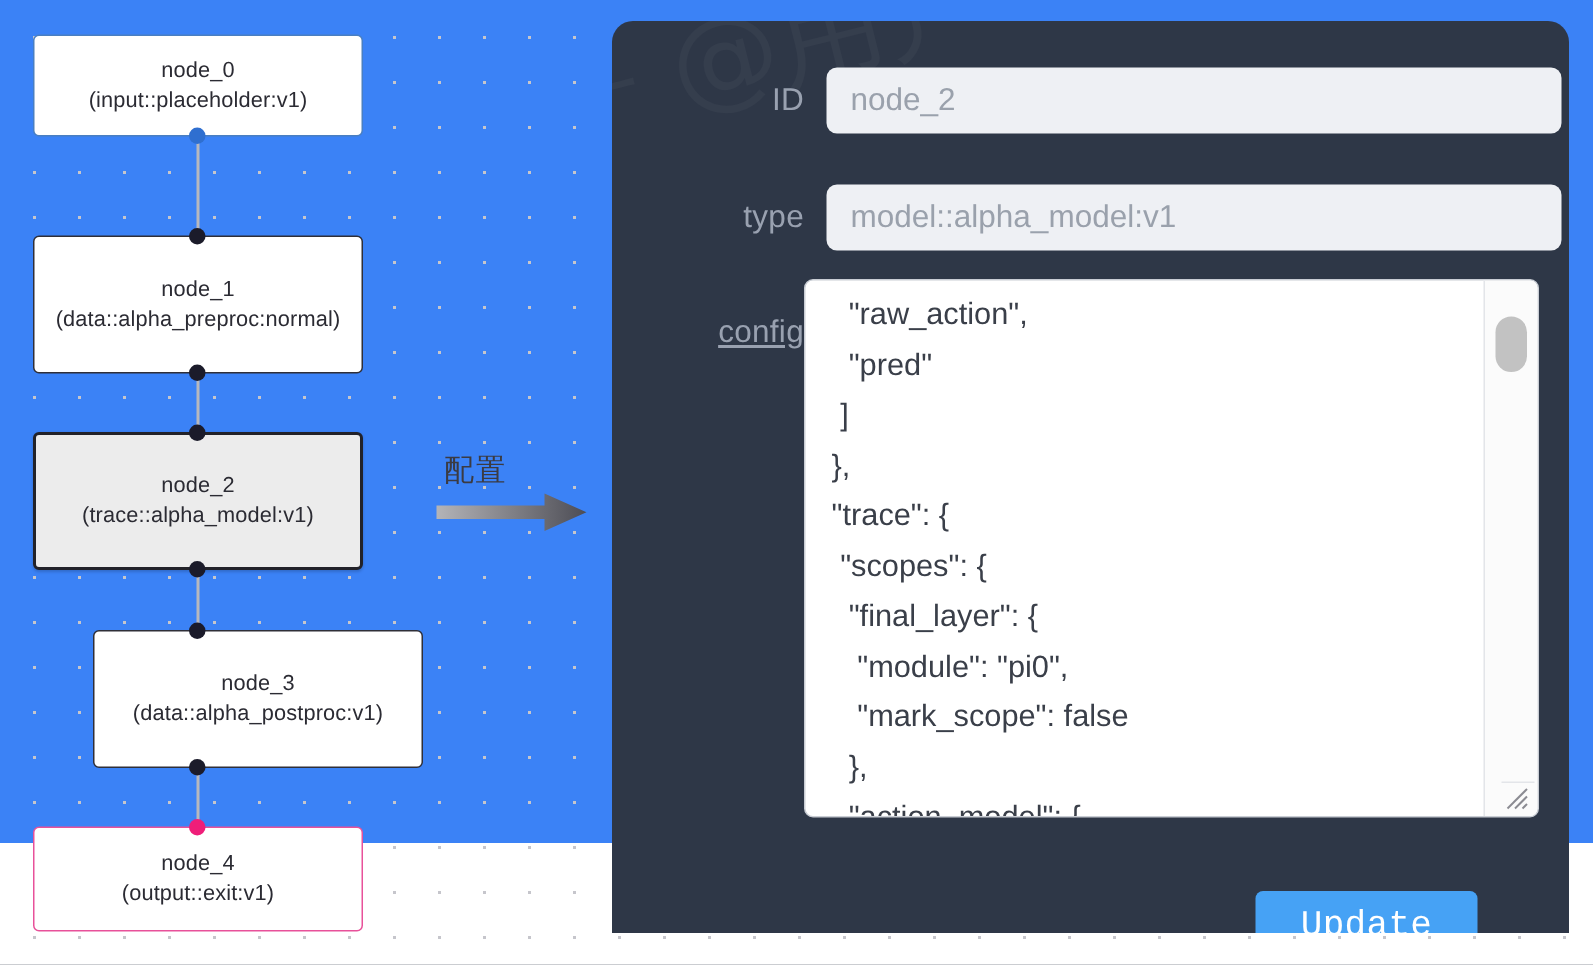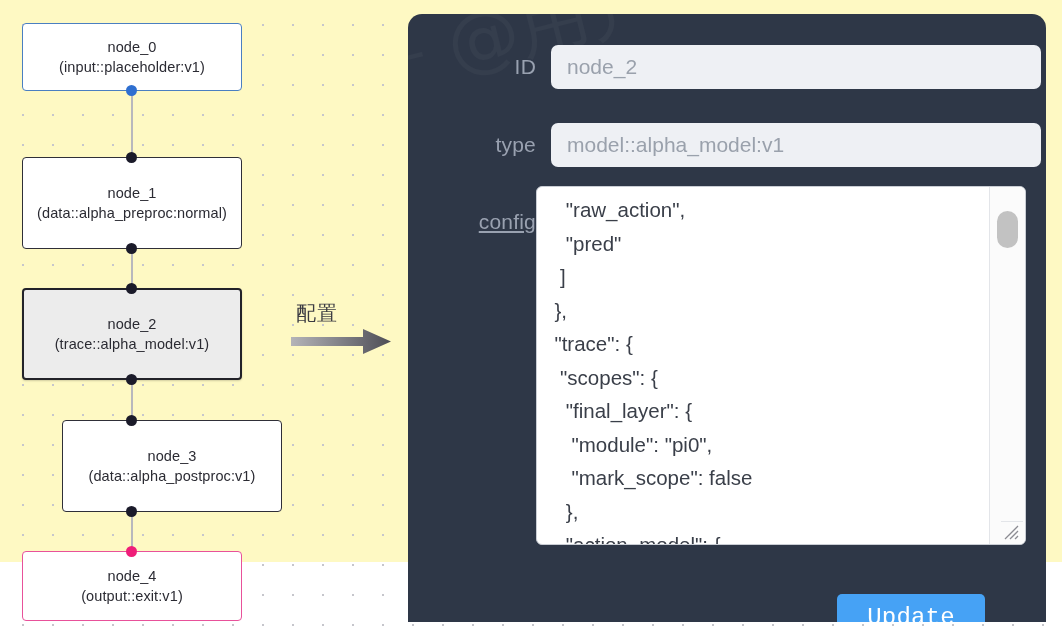--- a/index.html
+++ b/index.html
@@ -13,21 +13,21 @@
     overflow: hidden;
     font-family: "Liberation Sans", sans-serif;
     position: relative;
   }
 
   #root {
     position: absolute;
     left: 0; top: 0;
     width: 1062px;
     height: 562px;
-    background: #fef9c3;
+    background: #3b82f6;
   }
 
   
   .dot-grid {
     position: absolute;
     left: 0; top: 0;
     width: 1062px;
     height: 643px;
     background-image: radial-gradient(circle, #c6c6cc 1.1px, rgba(0,0,0,0) 1.2px);
     background-size: 30px 30px;

